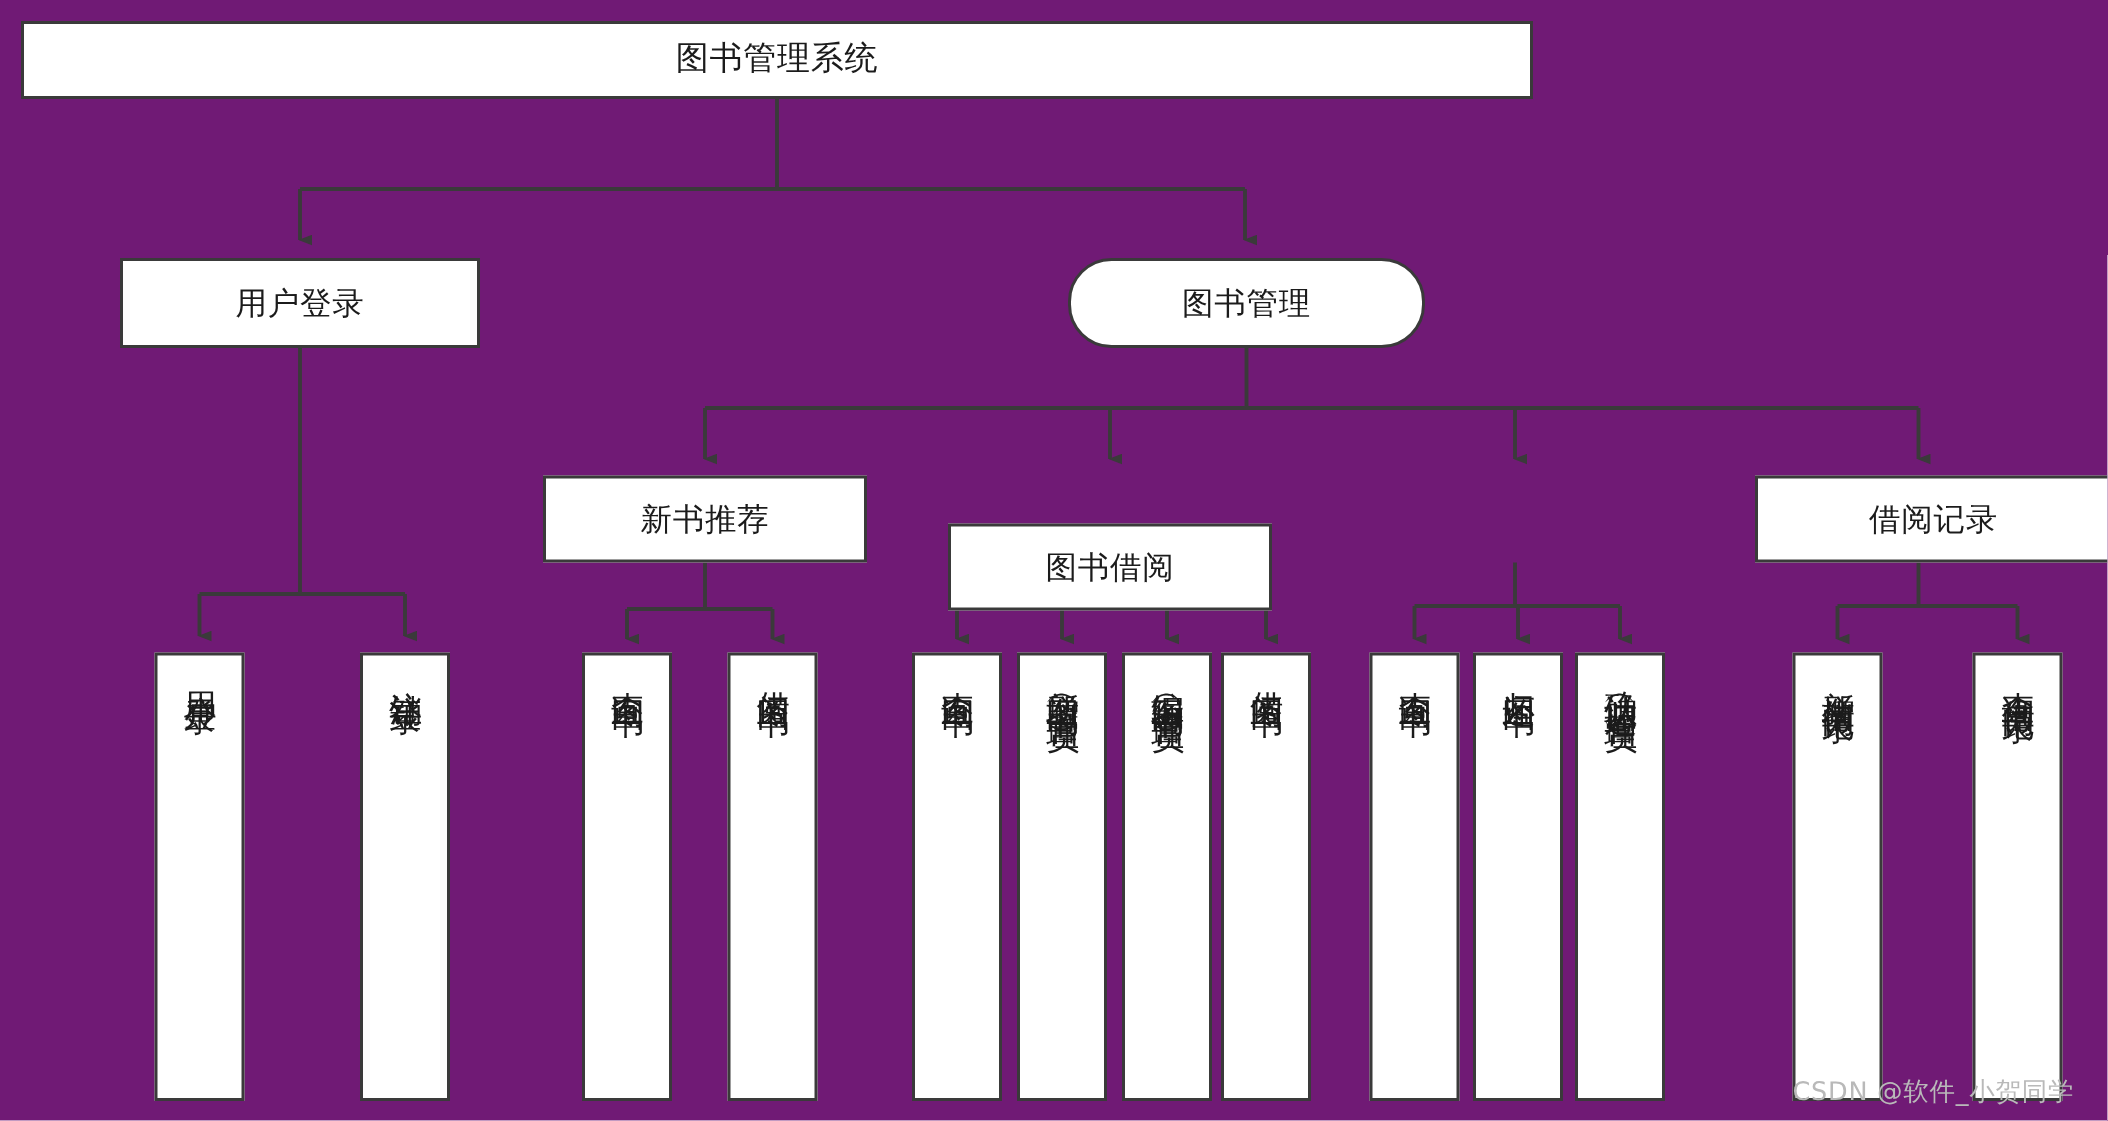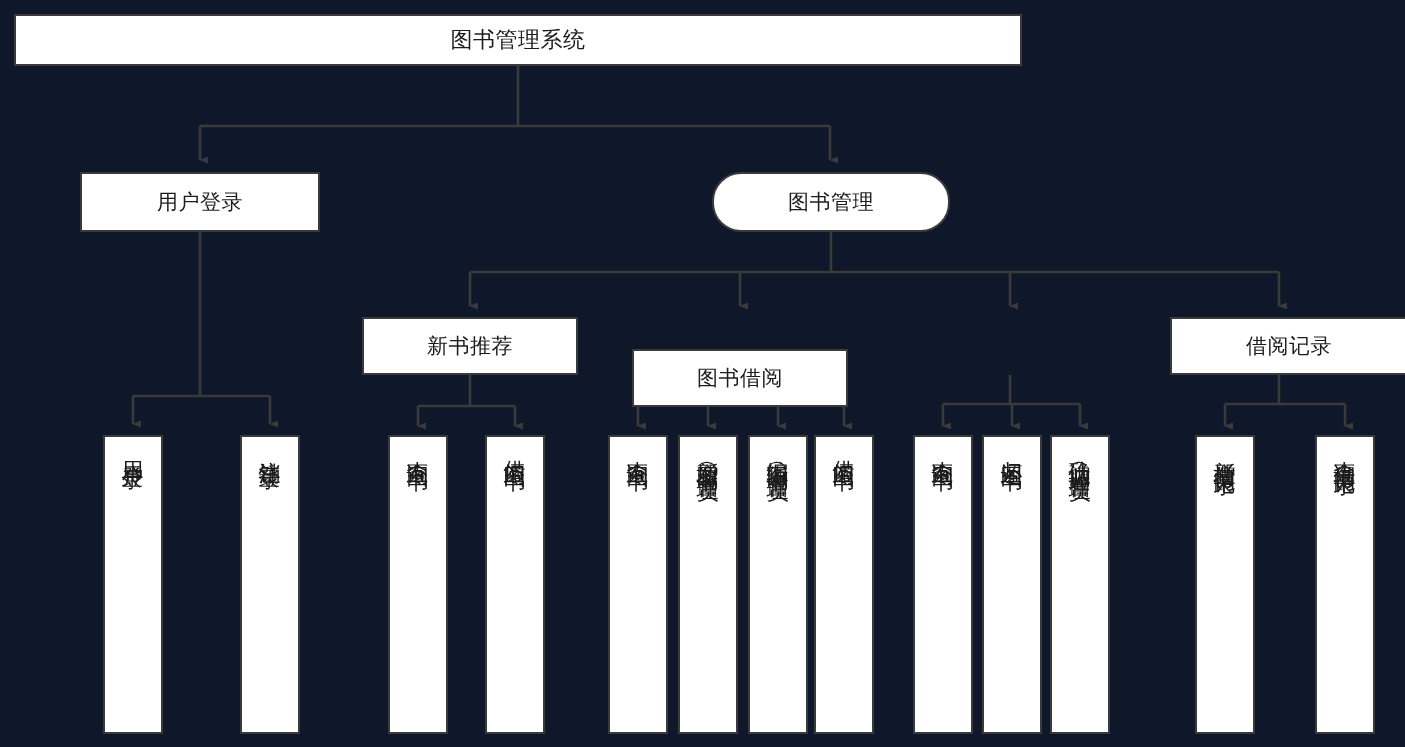--- a/index.html
+++ b/index.html
@@ -5,21 +5,21 @@
 <style>
   html, body {
     margin: 0;
     padding: 0;
     background: #ffffff;
   }
   #diagram-root {
     position: relative;
     width: 1405px;
     height: 747px;
-    background: #0f172a;
+    background: #701a75;
     font-family: "DejaVu Sans", "Liberation Sans", sans-serif;
     overflow: hidden;
   }
   #edge-layer {
     position: absolute;
     left: 0;
     top: 0;
     width: 1405px;
     height: 747px;
     pointer-events: none;
@@ -181,14 +181,15 @@
   <div class="node vert" style="left:1050px; top:435px; width:60px; height:299px;">
     <span class="node-label">确认归还（管理员）</span>
   </div>
   <div class="node vert" style="left:1195px; top:435px; width:60px; height:299px;">
     <span class="node-label">新增借阅记录</span>
   </div>
   <div class="node vert" style="left:1315px; top:435px; width:60px; height:299px;">
     <span class="node-label">查询借阅记录</span>
   </div>
 
+  <div class="watermark" style="left:1195px; top:716px;">CSDN @软件_小贺同学</div>
 
 </div>
 
 </body></html>

